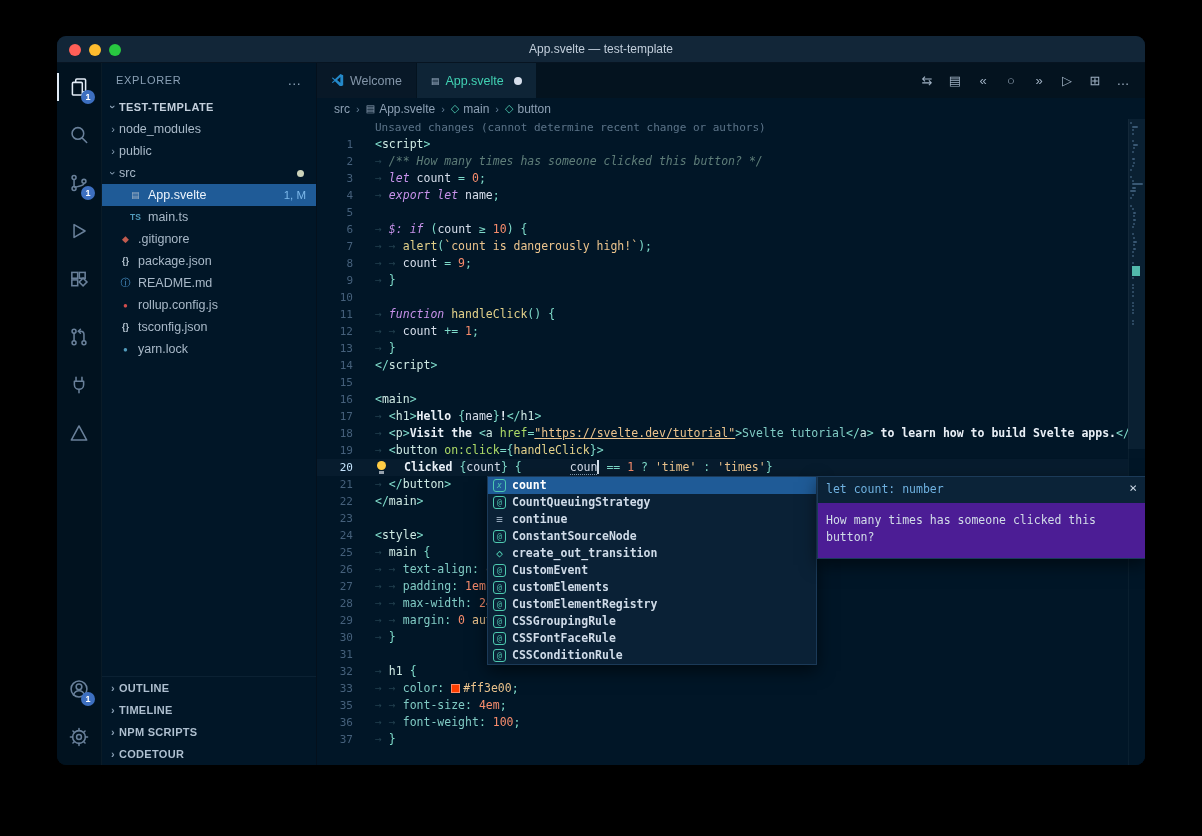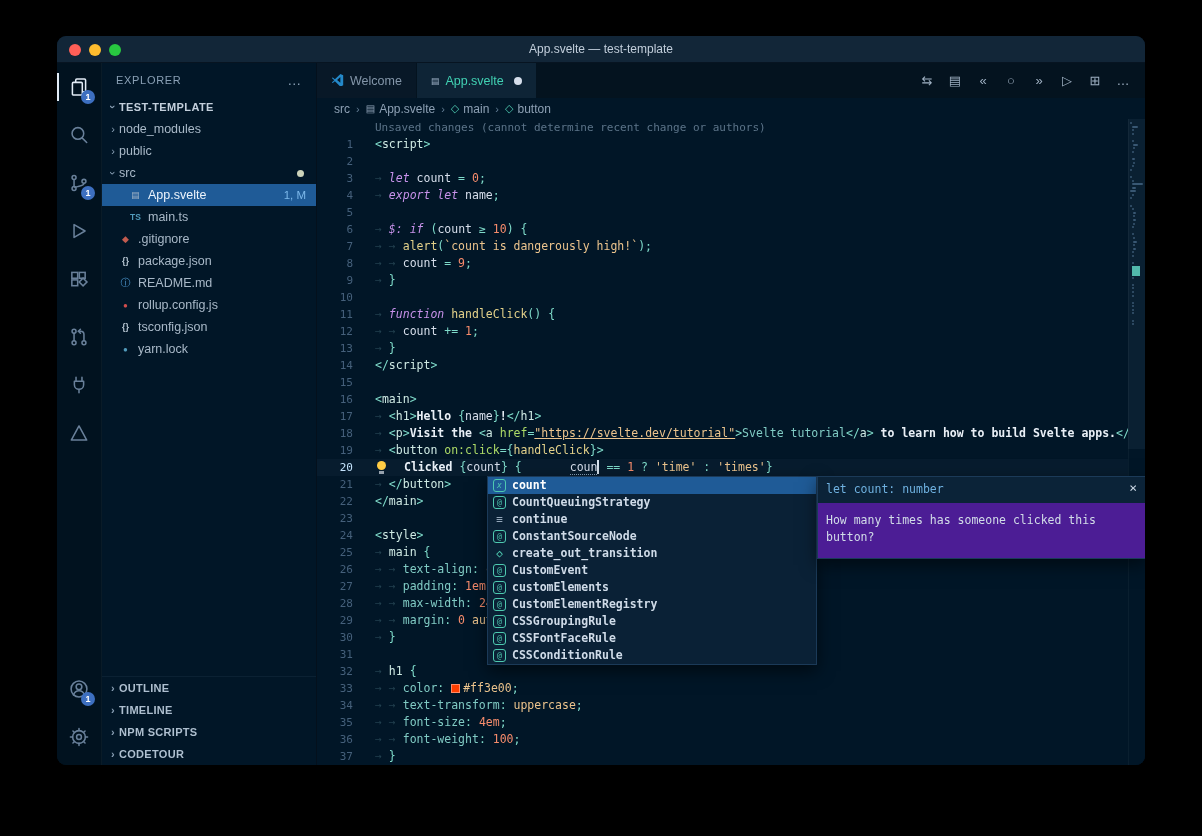--- a/index.html
+++ b/index.html
@@ -350,20 +350,21 @@
 
         <div class="code-area">
           <div class="blame">Unsaved changes (cannot determine recent change or authors)</div>
           <div id="code-lines">
               <div class="code-line">
                 <div class="ln">1</div>
                 <div class="lc"><span class="sg-p">&lt;</span><span class="sg-t">script</span><span class="sg-p">&gt;</span></div>
               </div>
               <div class="code-line">
                 <div class="ln">2</div>
+                <div class="lc"><span class="sg-w">→ </span><span class="sg-c">/** How many times has someone clicked this button? */</span></div>
               </div>
               <div class="code-line">
                 <div class="ln">3</div>
                 <div class="lc"><span class="sg-w">→ </span><span class="sg-k">let</span><span class="sg-v"> count </span><span class="sg-op">=</span><span class="sg-n"> 0</span><span class="sg-p">;</span></div>
               </div>
               <div class="code-line">
                 <div class="ln">4</div>
                 <div class="lc"><span class="sg-w">→ </span><span class="sg-k">export</span><span class="sg-v"> </span><span class="sg-k">let</span><span class="sg-v"> name</span><span class="sg-p">;</span></div>
               </div>
               <div class="code-line">
@@ -474,24 +475,20 @@
                 <div class="ln">31</div>
                 <div class="lc"></div>
               </div>
               <div class="code-line">
                 <div class="ln">32</div>
                 <div class="lc"><span class="sg-w">→ </span><span class="sg-t">h1</span><span class="sg-p"> {</span></div>
               </div>
               <div class="code-line">
                 <div class="ln">33</div>
                 <div class="lc"><span class="sg-w">→ → </span><span class="sg-prop">color</span><span class="sg-p">: </span><span class="sg-swatch"></span><span class="sg-val">#ff3e00</span><span class="sg-p">;</span></div>
-              </div>
-              <div class="code-line">
-                <div class="ln">34</div>
-                <div class="lc"><span class="sg-w">→ → </span><span class="sg-prop">text-transform</span><span class="sg-p">: </span><span class="sg-val">uppercase</span><span class="sg-p">;</span></div>
               </div>
               <div class="code-line">
                 <div class="ln">35</div>
                 <div class="lc"><span class="sg-w">→ → </span><span class="sg-prop">font-size</span><span class="sg-p">: </span><span class="sg-n">4em</span><span class="sg-p">;</span></div>
               </div>
               <div class="code-line">
                 <div class="ln">36</div>
                 <div class="lc"><span class="sg-w">→ → </span><span class="sg-prop">font-weight</span><span class="sg-p">: </span><span class="sg-n">100</span><span class="sg-p">;</span></div>
               </div>
               <div class="code-line">

